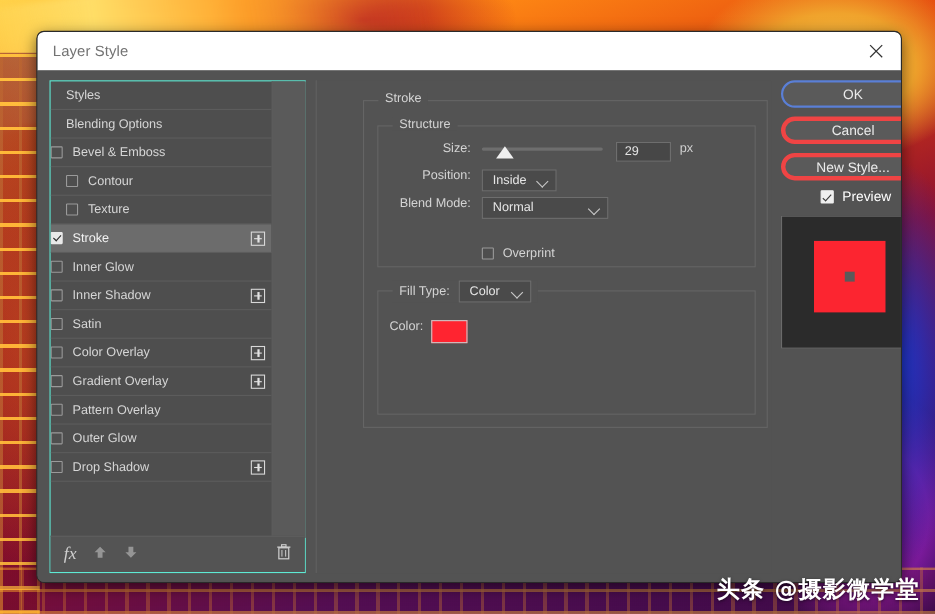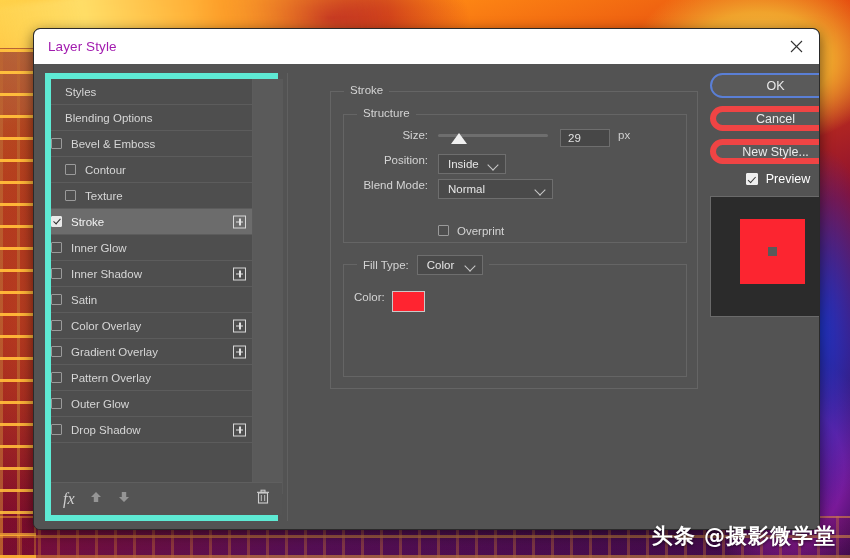--- a/index.html
+++ b/index.html
@@ -81,21 +81,21 @@
     background: #ffffff;
     box-sizing: border-box;
     display: flex;
     align-items: center;
     border-top-left-radius: 6px;
     border-top-right-radius: 6px;
   }
   .title-text {
     margin-left: 14px;
     font-size: 13.5px;
-    color: #a21caf;
+    color: #737373;
     letter-spacing: 0.1px;
     text-align: right;
   }
   .close-btn {
     position: absolute;
     right: 0; top: 0;
     width: 46px; height: 35px;
     display: flex; align-items: center; justify-content: center;
     cursor: pointer;
   }
@@ -107,21 +107,21 @@
     right: 0; bottom: 0;
     background: #535353;
   }
 
   
   .styles-panel {
     position: absolute;
     left: 11px; top: 9px;
     width: 233px; height: 448px;
     background: #4e4e4e;
-    border: 6px solid #5eead4;
+    border: 1px solid #5eead4;
     box-sizing: border-box;
   }
   .styles-list {
     position: absolute;
     left: 0; top: 0;
     width: 201px; height: 415px;
     overflow: hidden;
   }
   .style-row {
     position: relative;
@@ -346,21 +346,21 @@
   
   .right-col {
     position: absolute;
     left: 676px; top: 9px;
     width: 136px;
   }
   .rbtn {
     width: 131px; height: 25px;
     border-radius: 13px;
     background: #5a5a5a;
-    border: 6px solid #ef4444;
+    border: 4px solid #ef4444;
     color: #eaeaea;
     font-size: 12.5px;
     display: flex;
     align-items: center;
     justify-content: center;
     margin-bottom: 8px;
     cursor: pointer;
     box-sizing: border-box;
   }
   .rbtn.primary {

